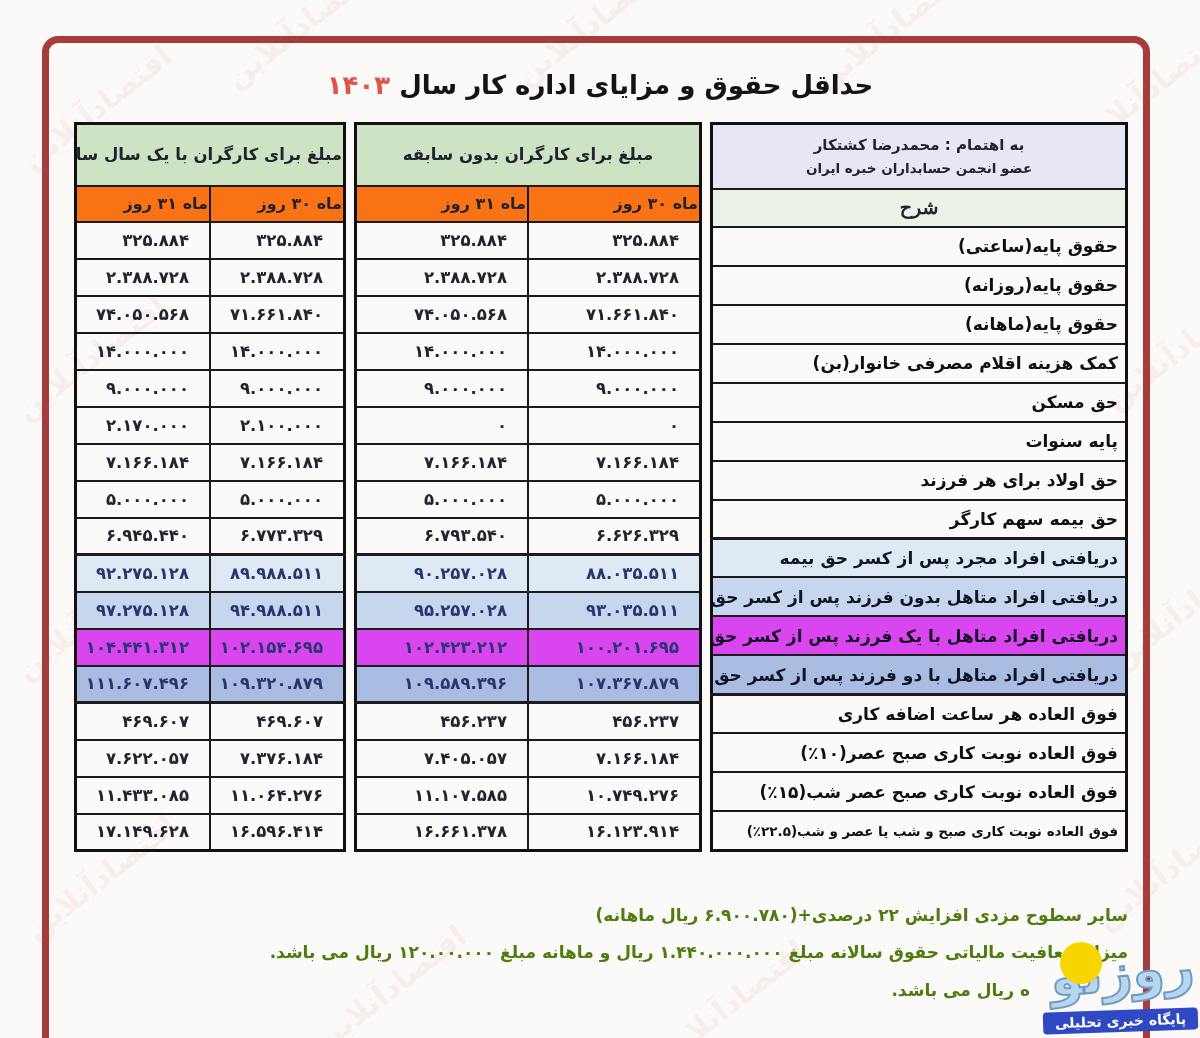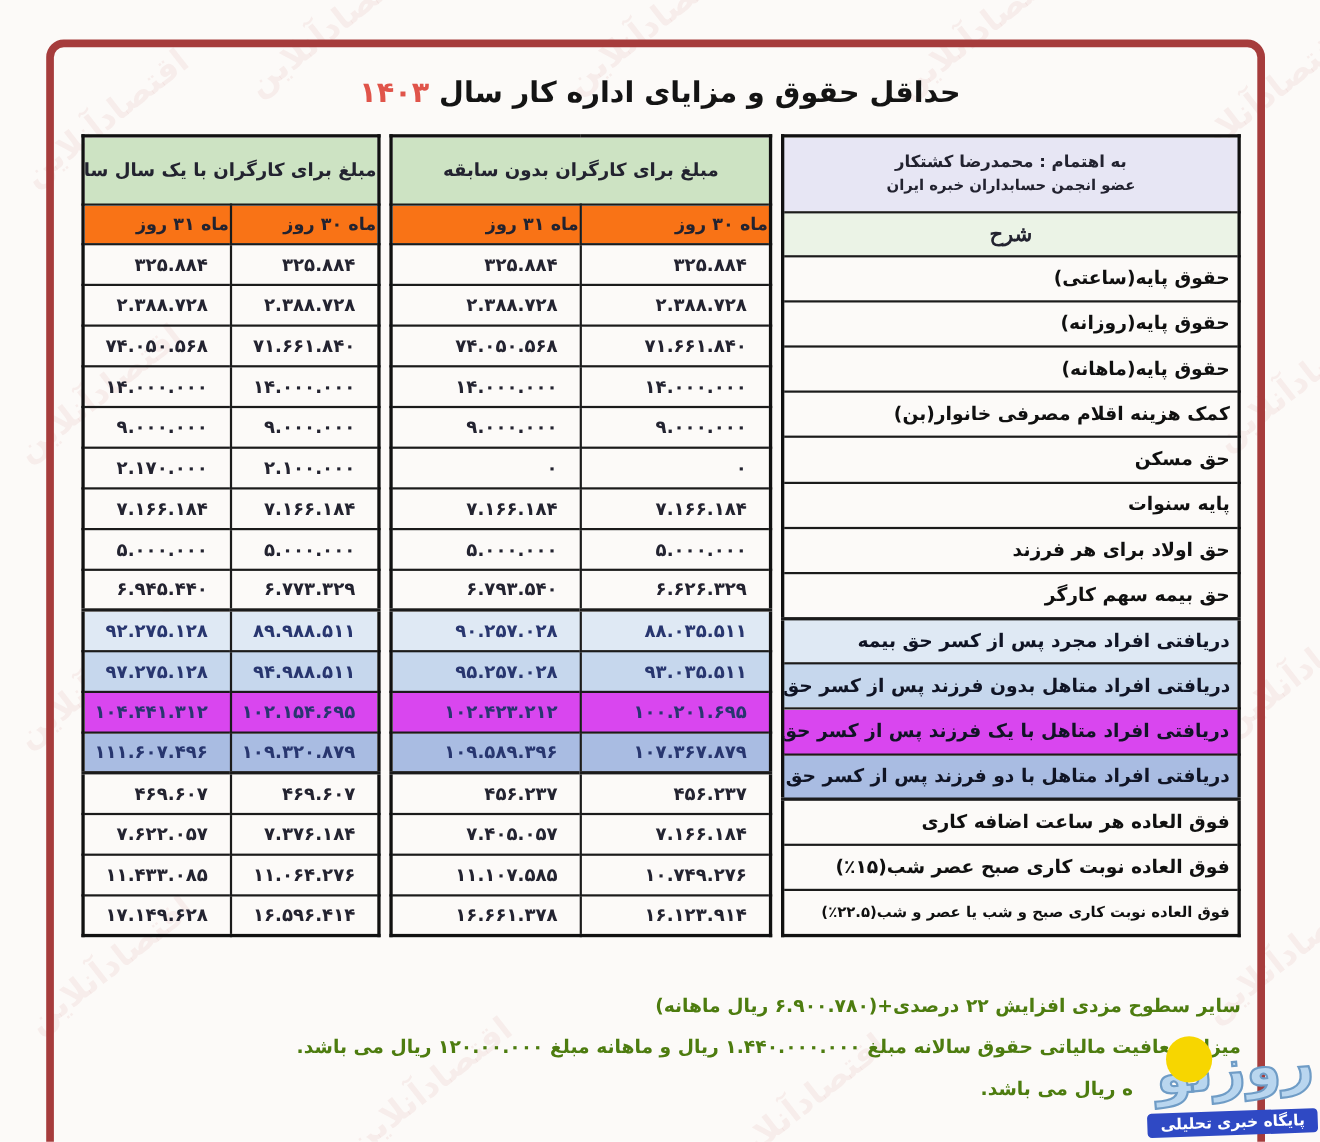--- a/index.html
+++ b/index.html
@@ -122,20 +122,23 @@
       <tr class="rD b3">
             <td class="desc">دریافتی افراد متاهل با یک فرزند پس از کسر حق بیمه</td>
           </tr>
       <tr class="rD b4">
             <td class="desc">دریافتی افراد متاهل با دو فرزند پس از کسر حق بیمه</td>
           </tr>
       <tr class="rD sec">
             <td class="desc">فوق العاده هر ساعت اضافه کاری</td>
           </tr>
       <tr class="rD">
+            <td class="desc">فوق العاده نوبت کاری صبح عصر(۱۰٪)</td>
+          </tr>
+      <tr class="rD">
             <td class="desc">فوق العاده نوبت کاری صبح عصر شب(۱۵٪)</td>
           </tr>
       <tr class="rD small">
             <td class="desc">فوق العاده نوبت کاری صبح و شب یا عصر و شب(۲۲.۵٪)</td>
           </tr>
     </tbody>
       </table>
 
     <table class="tblB">
       <tbody>

